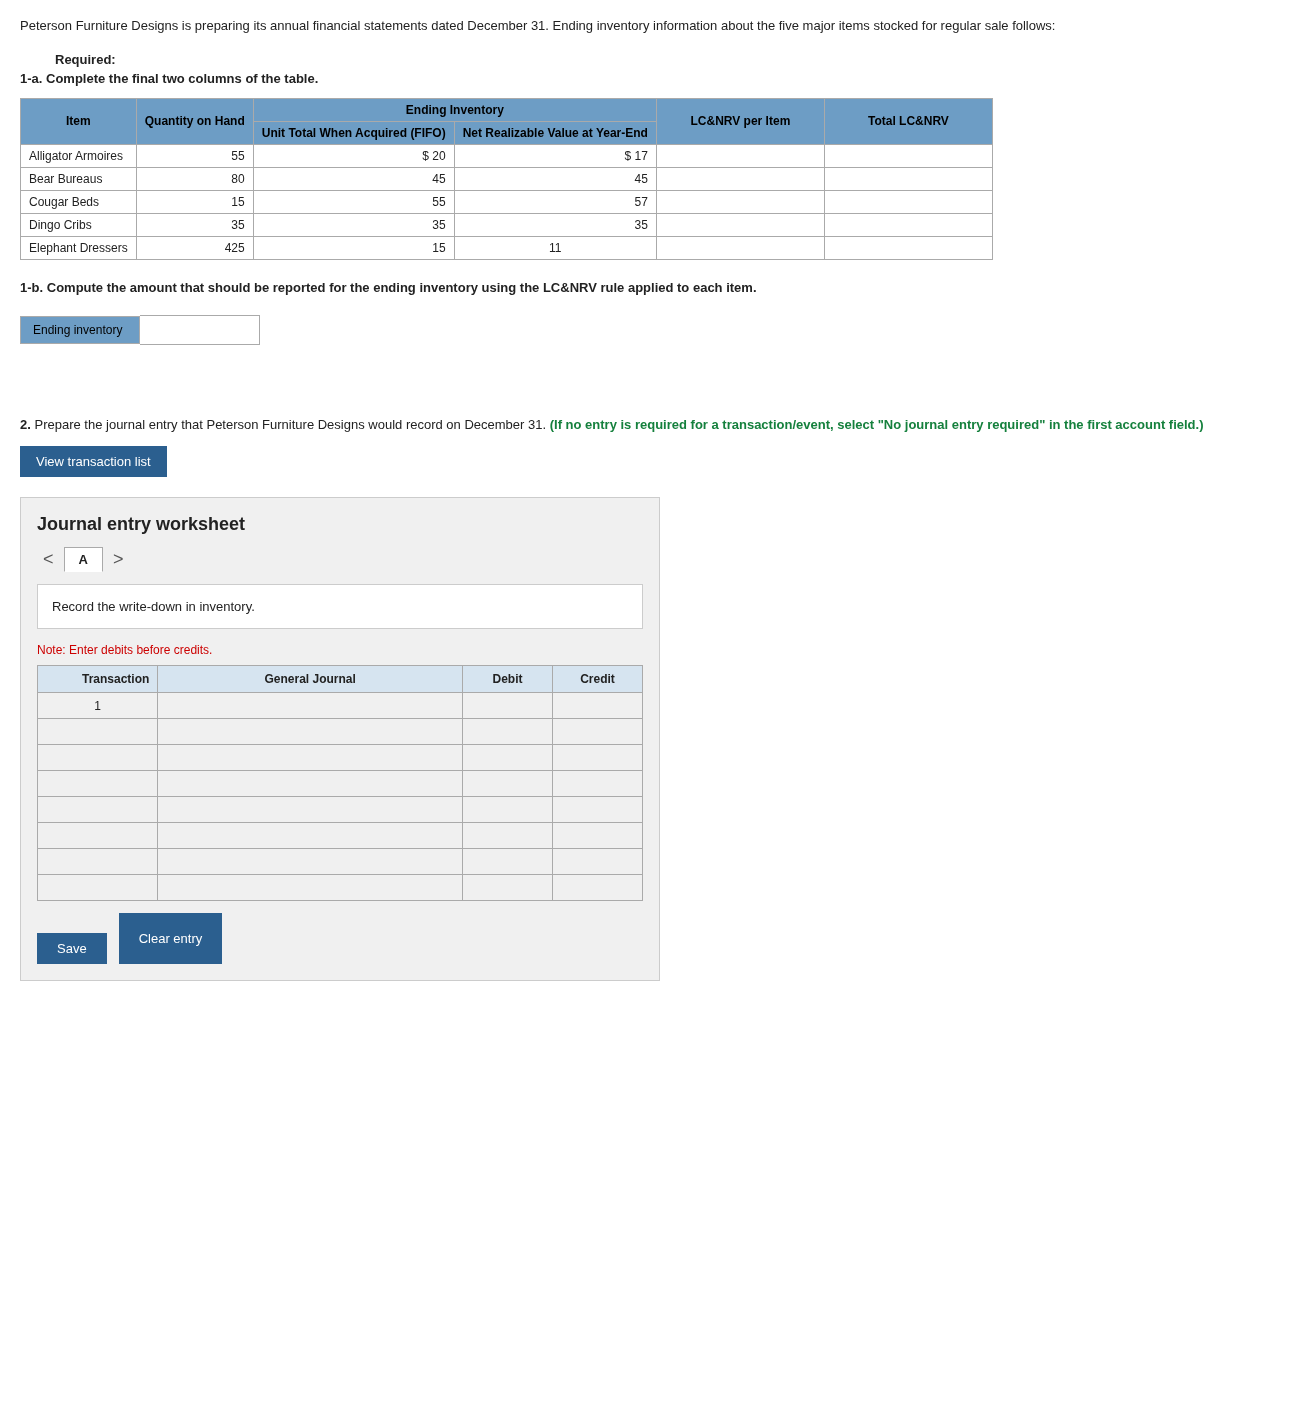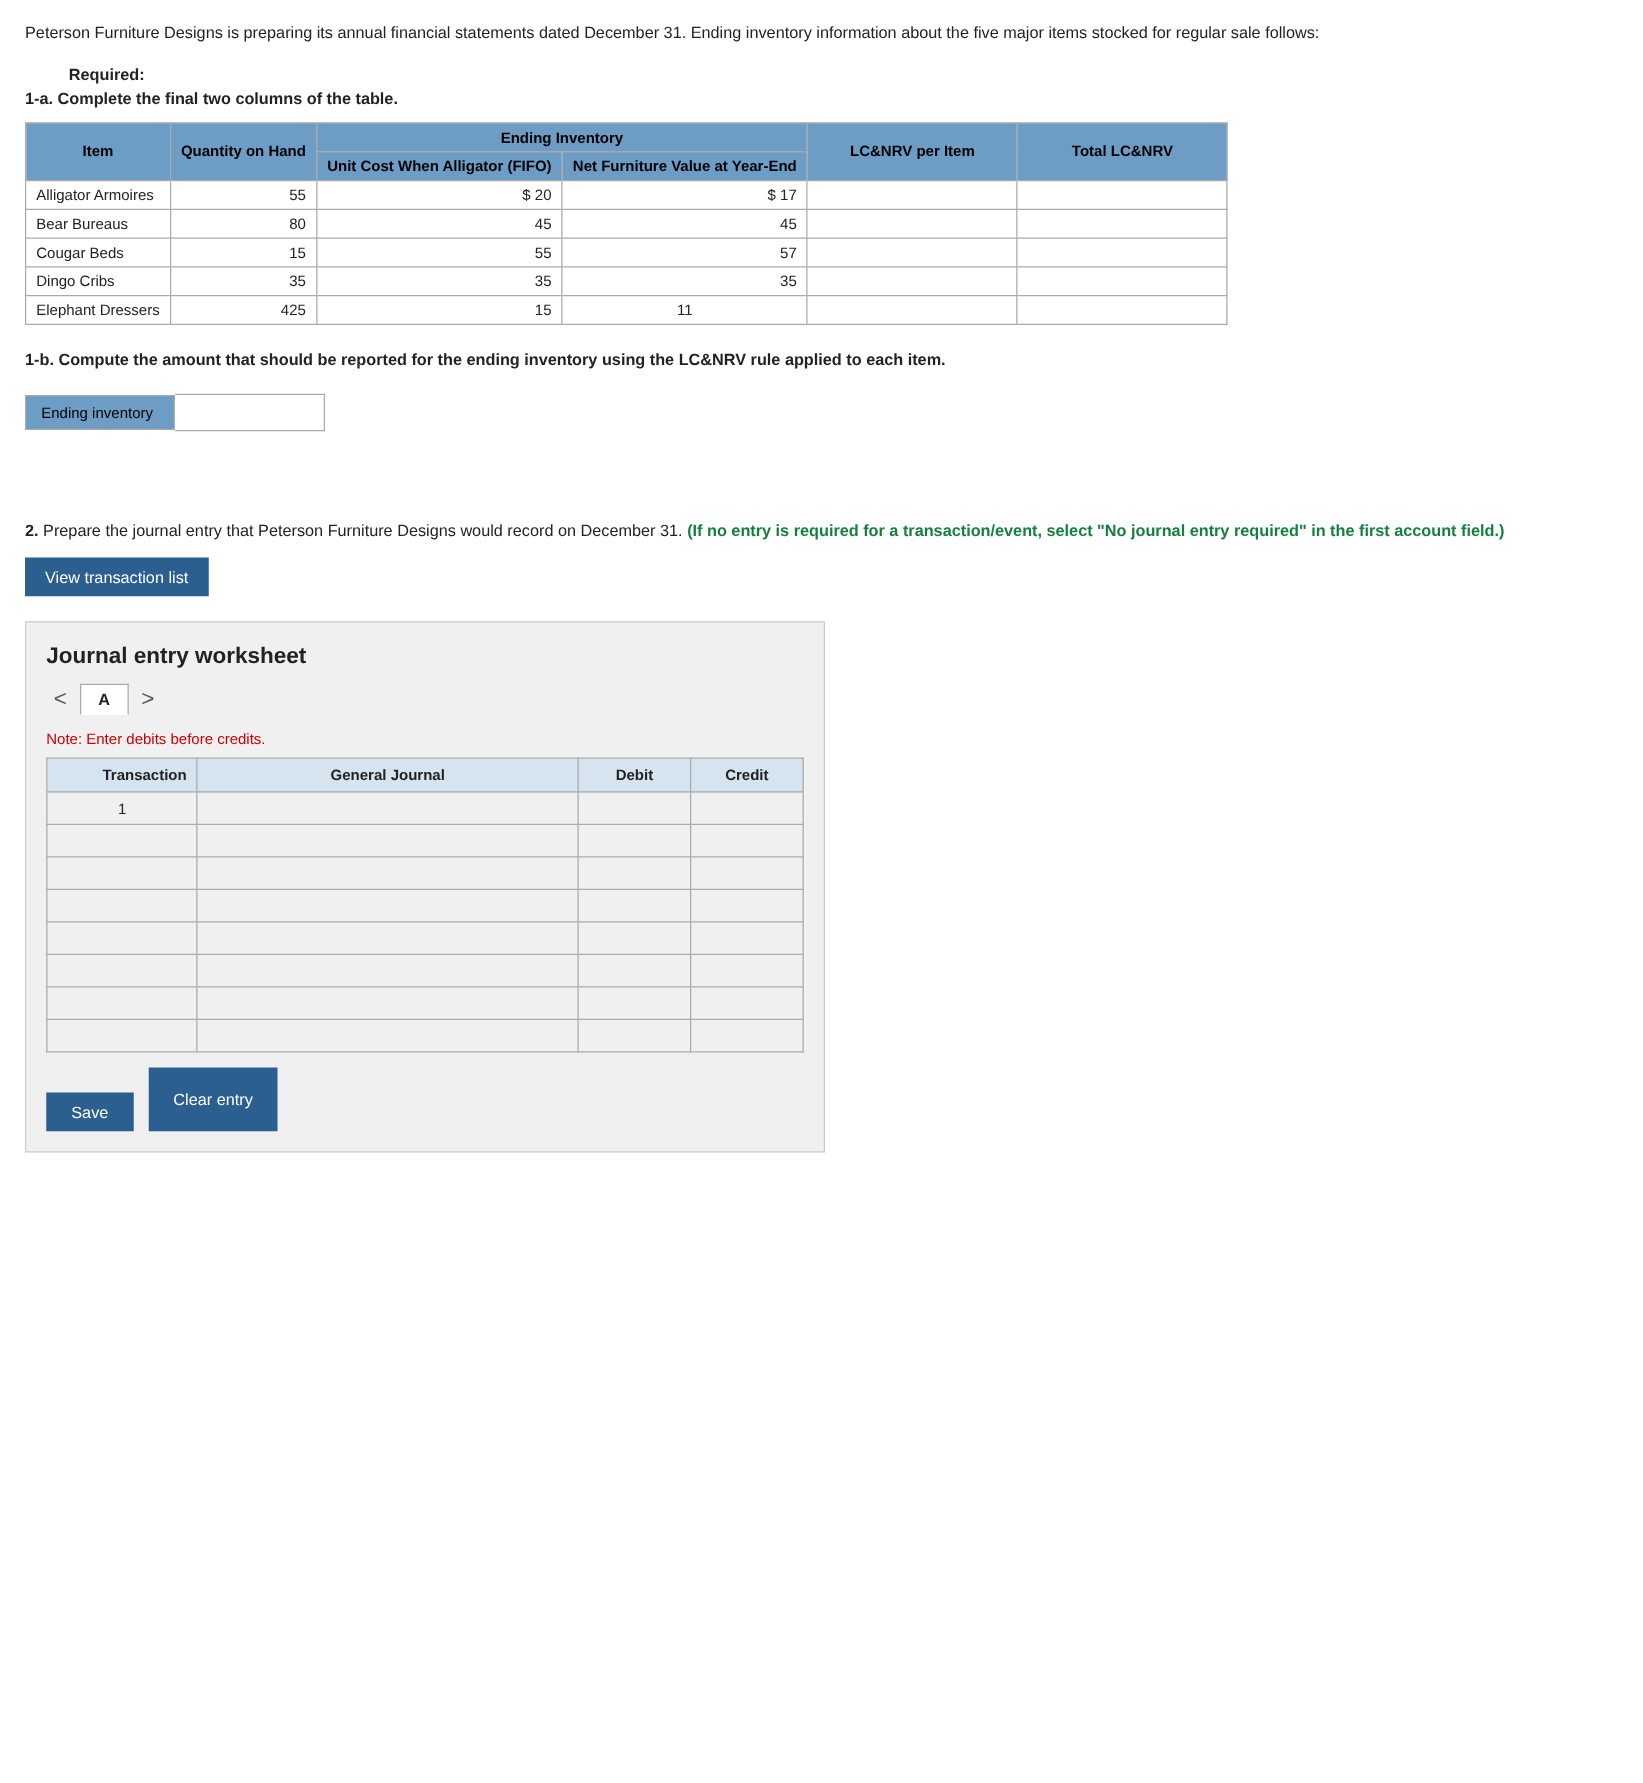--- a/index.html
+++ b/index.html
@@ -242,22 +242,22 @@
 <table class="inventory-table">
   <thead>
     <tr>
       <th class="item-col" rowspan="2">Item</th>
       <th class="header-top" rowspan="2">Quantity on Hand</th>
       <th colspan="2" class="header-top">Ending Inventory</th>
       <th class="header-top" rowspan="2">LC&amp;NRV per Item</th>
       <th class="header-top" rowspan="2">Total LC&amp;NRV</th>
     </tr>
     <tr>
-      <th class="header-top">Unit Cost When Alligator (FIFO)</th>
-      <th class="header-top">Net Furniture Value at Year-End</th>
+      <th class="header-top">Unit Total When Acquired (FIFO)</th>
+      <th class="header-top">Net Realizable Value at Year-End</th>
     </tr>
   </thead>
   <tbody id="inventory-tbody">
   <tr>
     <td>Alligator Armoires</td>
     <td style="text-align:right;">55</td>
     <td style="text-align:right;">$ 20</td>
     <td style="text-align:right;">$ 17</td>
     <td class="input-cell"><input type="text" value="" style=""></td>
     <td class="input-cell"><input type="text" value="" style=""></td>
@@ -318,20 +318,23 @@
   </div>
   <button class="view-transaction-btn">View transaction list</button>
 </div>
 
 <div class="journal-worksheet">
   <div class="journal-title">Journal entry worksheet</div>
   <div class="tab-nav">
     <button class="tab-nav-arrow">&lt;</button>
     <div class="tab-item active">A</div>
     <button class="tab-nav-arrow">&gt;</button>
+  </div>
+  <div class="instruction-box">
+    <span>Record the write-down in inventory.</span>
   </div>
   <div class="note-text">Note: Enter debits before credits.</div>
   <table class="journal-table">
     <thead>
       <tr>
         <th style="width:80px;padding-left:44px;">Transaction</th>
         <th>General Journal</th>
         <th style="width:90px;">Debit</th>
         <th style="width:90px;">Credit</th>
       </tr>

